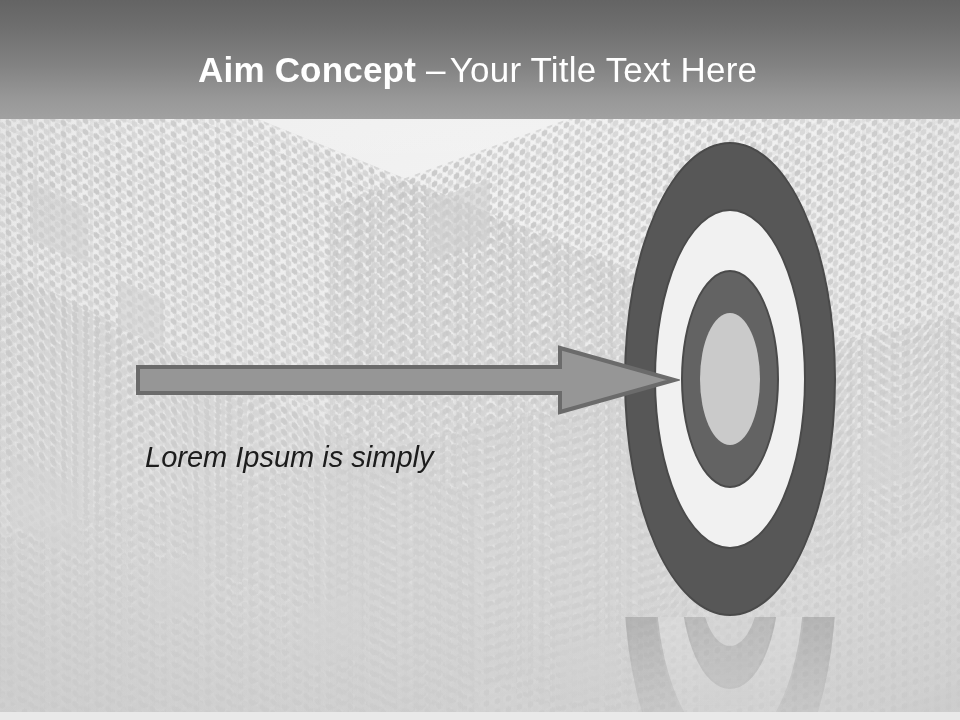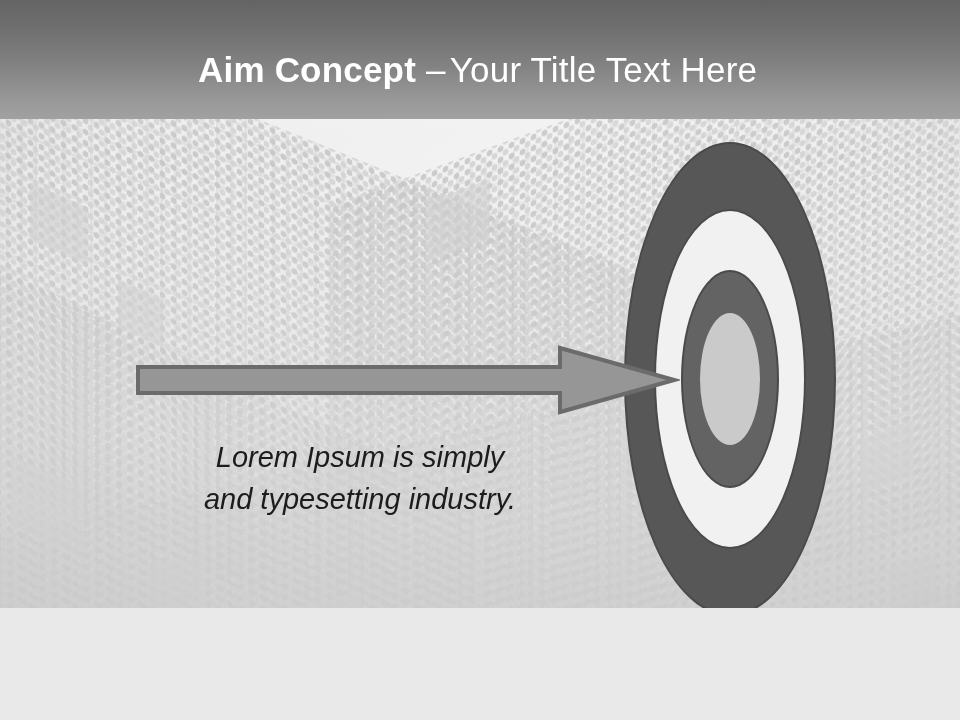--- a/index.html
+++ b/index.html
@@ -2,21 +2,21 @@
 <html><head>
 <meta charset="utf-8">
 <style>
   html,body{margin:0;padding:0;}
   body{
     width:960px;height:720px;overflow:hidden;
     font-family:"Liberation Sans", sans-serif;
     background:#e9e9e9;
   }
   #slide{
-    position:relative;width:960px;height:608px;overflow:hidden;
+    position:relative;width:960px;height:712px;overflow:hidden;
     background:#bef264;
   }
 
   
   .bg-layer{position:absolute;inset:0;}
 
   .bg-base{
     background:
       radial-gradient(ellipse 120% 70% at 55% 28%, #f3f3f3 0%, #ededed 40%, #e2e2e2 72%, #d8d8d8 100%);
   }
@@ -131,21 +131,21 @@
 
   
   #arrow{position:absolute;left:132px;top:340px;width:548px;height:80px;}
 
   
   #body-text{
     position:absolute;left:145px;top:436px;width:430px;
     font-size:29px;line-height:42px;
     font-style:italic;color:#1c1c1c;
   }
-  #body-text .ln{display:block;white-space:nowrap;text-align:center;}
+  #body-text .ln{display:block;white-space:nowrap;}
 </style>
 </head>
 <body>
 
 <div id="slide">
 
   <div class="bg-layer bg-base"></div>
   <div class="bg-layer bg-planes"></div>
 
   <div class="face face-a"></div>
@@ -195,16 +195,15 @@
   </svg>
 
   <div id="header">
     <div id="title">
       <span class="strong">Aim Concept</span><span class="dash">–</span><span class="light">Your Title Text Here</span>
     </div>
   </div>
 
   <div id="body-text">
     <span class="ln">Lorem Ipsum is simply</span>
-    <span class="ln">and typesetting industry.</span>
   </div>
 
 </div>
 
 </body></html>

